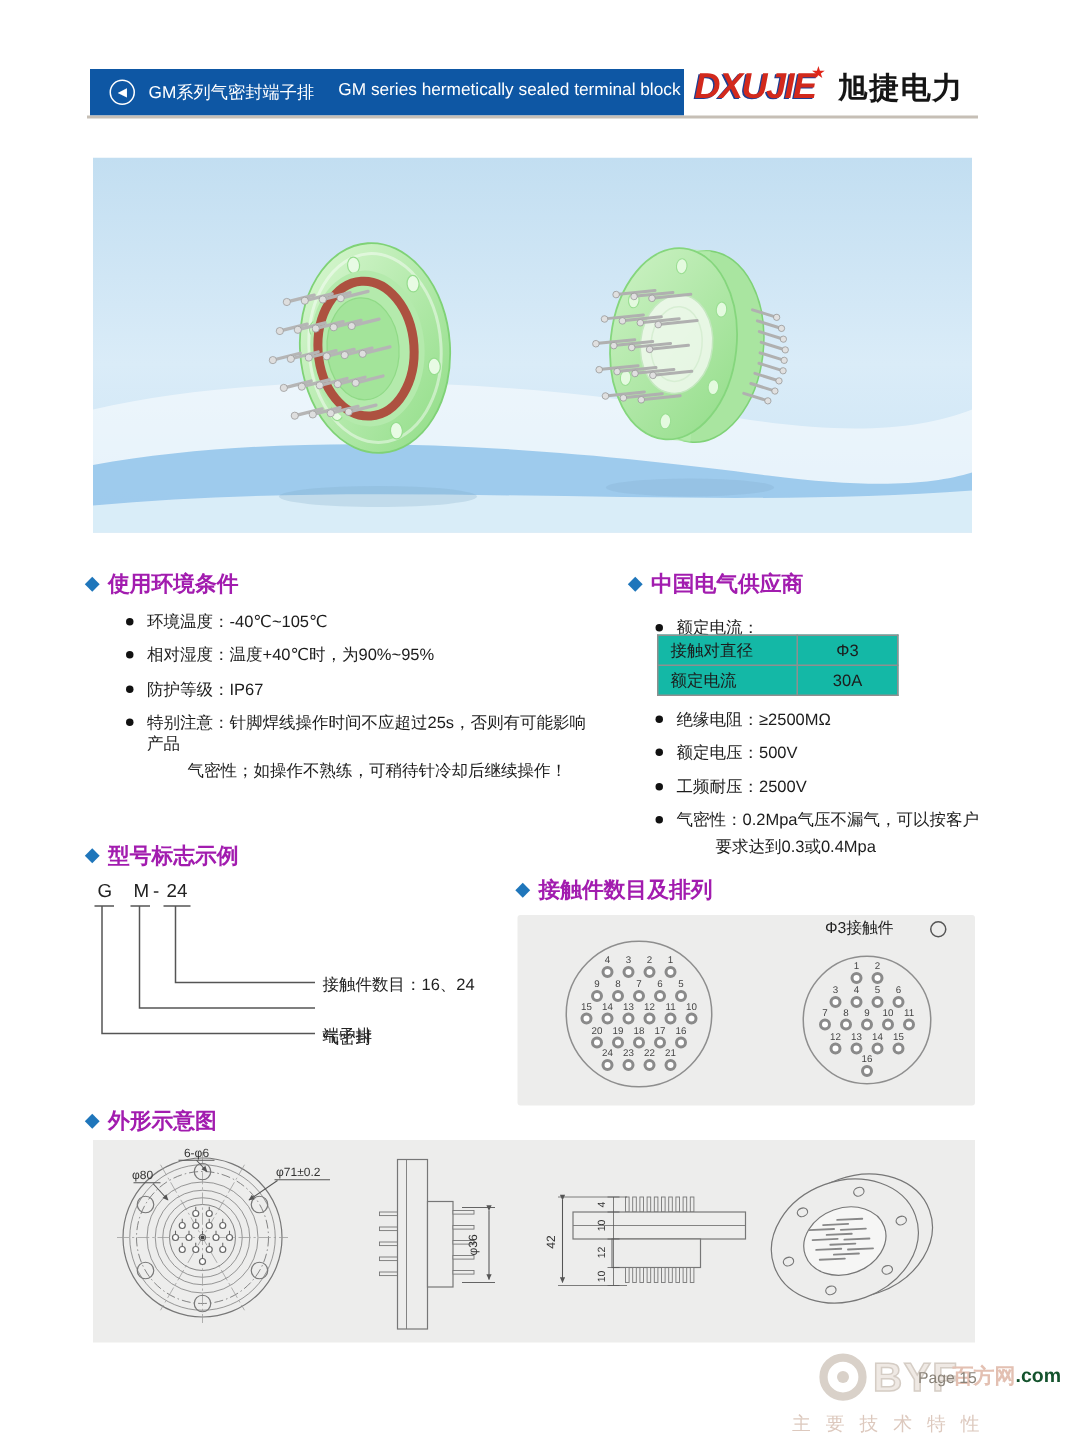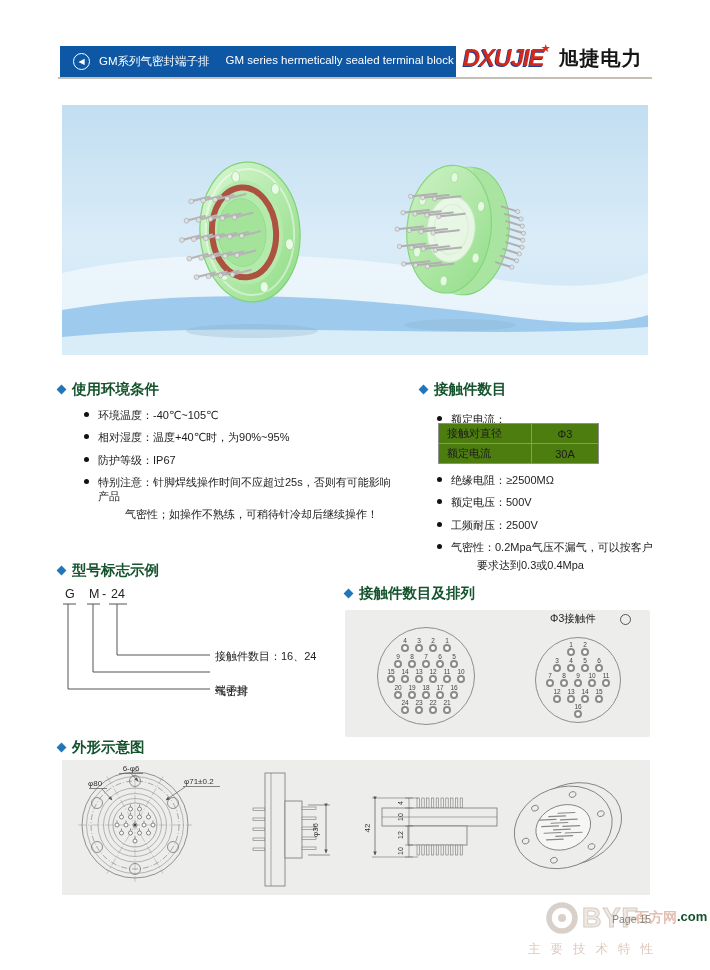--- a/index.html
+++ b/index.html
@@ -17,32 +17,32 @@
              text-shadow:-1px 1px 0 #1c3f94;}
   .logo-star{color:#e02519;font-size:11px;position:relative;top:-10px;left:-3px;}
   .brand{font-size:20px;font-weight:900;color:#151515;letter-spacing:1px;margin-left:5px;}
   .header-rule{position:absolute;left:58px;top:77px;width:594px;height:2px;background:#c6bfb6;}
 
   
   .photo{position:absolute;left:62px;top:105px;width:586px;height:250px;}
 
   
   .section-title{position:absolute;display:flex;align-items:center;gap:7px;
-                 font-size:14.5px;font-weight:bold;color:#14532d;}
+                 font-size:14.5px;font-weight:bold;color:#a21caf;}
   .diamond{width:7px;height:7px;background:#1f76bb;transform:rotate(45deg);flex:0 0 auto;}
 
   
   .blist{position:absolute;font-size:11px;line-height:1.25;}
   .b-row{display:flex;align-items:flex-start;margin-bottom:8px;}
   .b-dot{width:5px;height:5px;background:#111;border-radius:50%;margin:4px 9px 0 0;flex:0 0 auto;}
   .b-text{line-height:1.3;}
   .b-cont{margin-top:-4px;margin-bottom:8px;line-height:1.3;}
 
   
-  .spec-table{position:absolute;left:438px;top:423px;border-collapse:collapse;background:#4d7c0f;}
+  .spec-table{position:absolute;left:438px;top:423px;border-collapse:collapse;background:#14b8a6;}
   .spec-table td{border:1px solid #8f8f8f;font-size:11px;height:19px;padding:0;}
   .spec-table .tk{width:84px;padding-left:8px;}
   .spec-table .tv{width:66px;text-align:center;}
 
   
   .model-wrap{position:absolute;left:58px;top:563px;width:310px;height:140px;}
   .model-code{position:absolute;font-size:12.5px;color:#222;}
   .model-label{position:absolute;left:157px;font-size:11px;color:#222;white-space:nowrap;}
   .model-lines{position:absolute;left:0;top:0;}
 
@@ -231,21 +231,21 @@
       </div>
       <div class="b-row">
         <span class="b-dot"></span>
         <span class="b-text">特别注意：针脚焊线操作时间不应超过25s，否则有可能影响产品</span>
       </div>
       <div class="b-cont" style="padding-left: 41px;">气密性；如操作不熟练，可稍待针冷却后继续操作！</div>
     </div>
 
   <div class="section-title" style="left:420px;top:380px">
     <span class="diamond"></span>
-    <span>接触件数目</span>
+    <span>中国电气供应商</span>
   </div>
   <div class="blist" style="left:437px;top:412px;width:220px">
     <div class="b-row">
       <span class="b-dot"></span>
       <span class="b-text">额定电流：</span>
     </div>
   </div>
   <table class="spec-table">
     <tbody>
         <tr>

